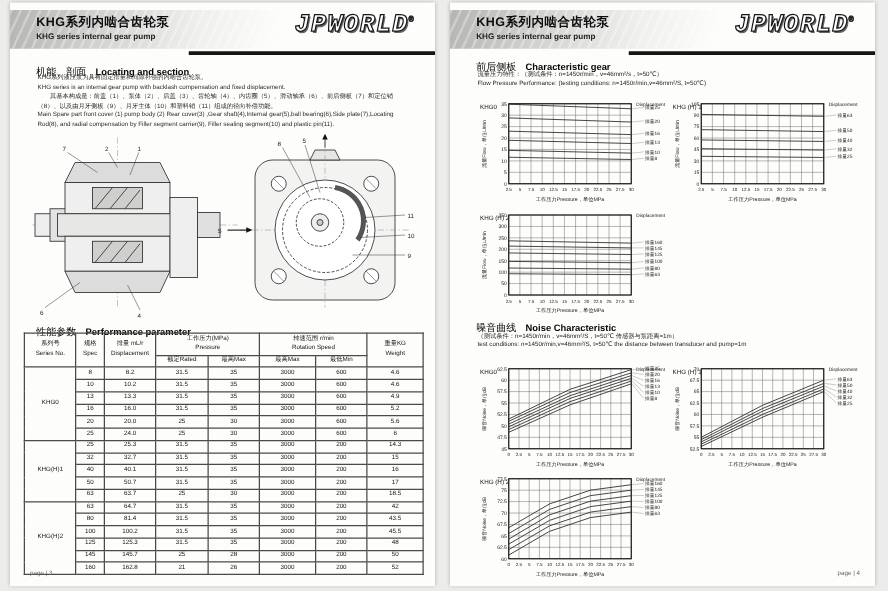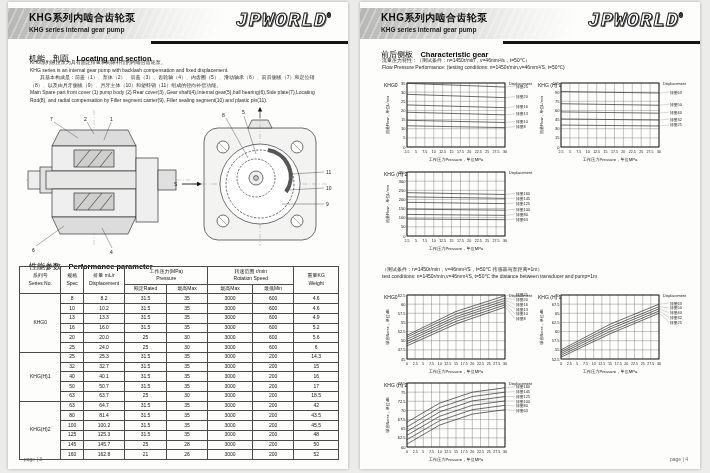--- a/index.html
+++ b/index.html
@@ -396,20 +396,24 @@
     <div class="header-rule"></div>
   </div>
 
   <div class="section-heading ch-heading">
     <span class="sh-zh">前后侧板</span>
     <span class="sh-en">Characteristic  gear</span>
   </div>
   <div class="rp-sub" style="top:55px;">流量压力特性：（测试条件：n=1450r/min，v=46mm²/s，t=50℃）</div>
   <div class="rp-sub" style="top:62px;">Flow  Pressure  Performance:  (testing conditions:  n=1450r/min,v=46mm²/S,  t=50℃)</div>
 
+  <div class="section-heading no-heading">
+    <span class="sh-zh">噪音曲线</span>
+    <span class="sh-en">Noise Characteristic</span>
+  </div>
   <div class="rp-sub" style="top:264px;">（测试条件：n=1450r/min，v=46mm²/S，t=50℃ 传感器与泵距离=1m）</div>
   <div class="rp-sub" style="top:271px;">test conditions:  n=1450r/min,v=46mm²/S,  t=50℃  the  distance between transducer and pump=1m</div>
 
   <div class="chart-host">
       <svg width="162" height="92" style="left: 24px; top: 74px;">
         <line x1="23" y1="7" x2="23" y2="71" stroke="#5a5a5a" stroke-width="0.35"></line>
         <line x1="31.90909090909091" y1="7" x2="31.90909090909091" y2="71" stroke="#5a5a5a" stroke-width="0.35"></line>
         <line x1="40.81818181818182" y1="7" x2="40.81818181818182" y2="71" stroke="#5a5a5a" stroke-width="0.35"></line>
         <line x1="49.72727272727273" y1="7" x2="49.72727272727273" y2="71" stroke="#5a5a5a" stroke-width="0.35"></line>
         <line x1="58.63636363636364" y1="7" x2="58.63636363636364" y2="71" stroke="#5a5a5a" stroke-width="0.35"></line>

